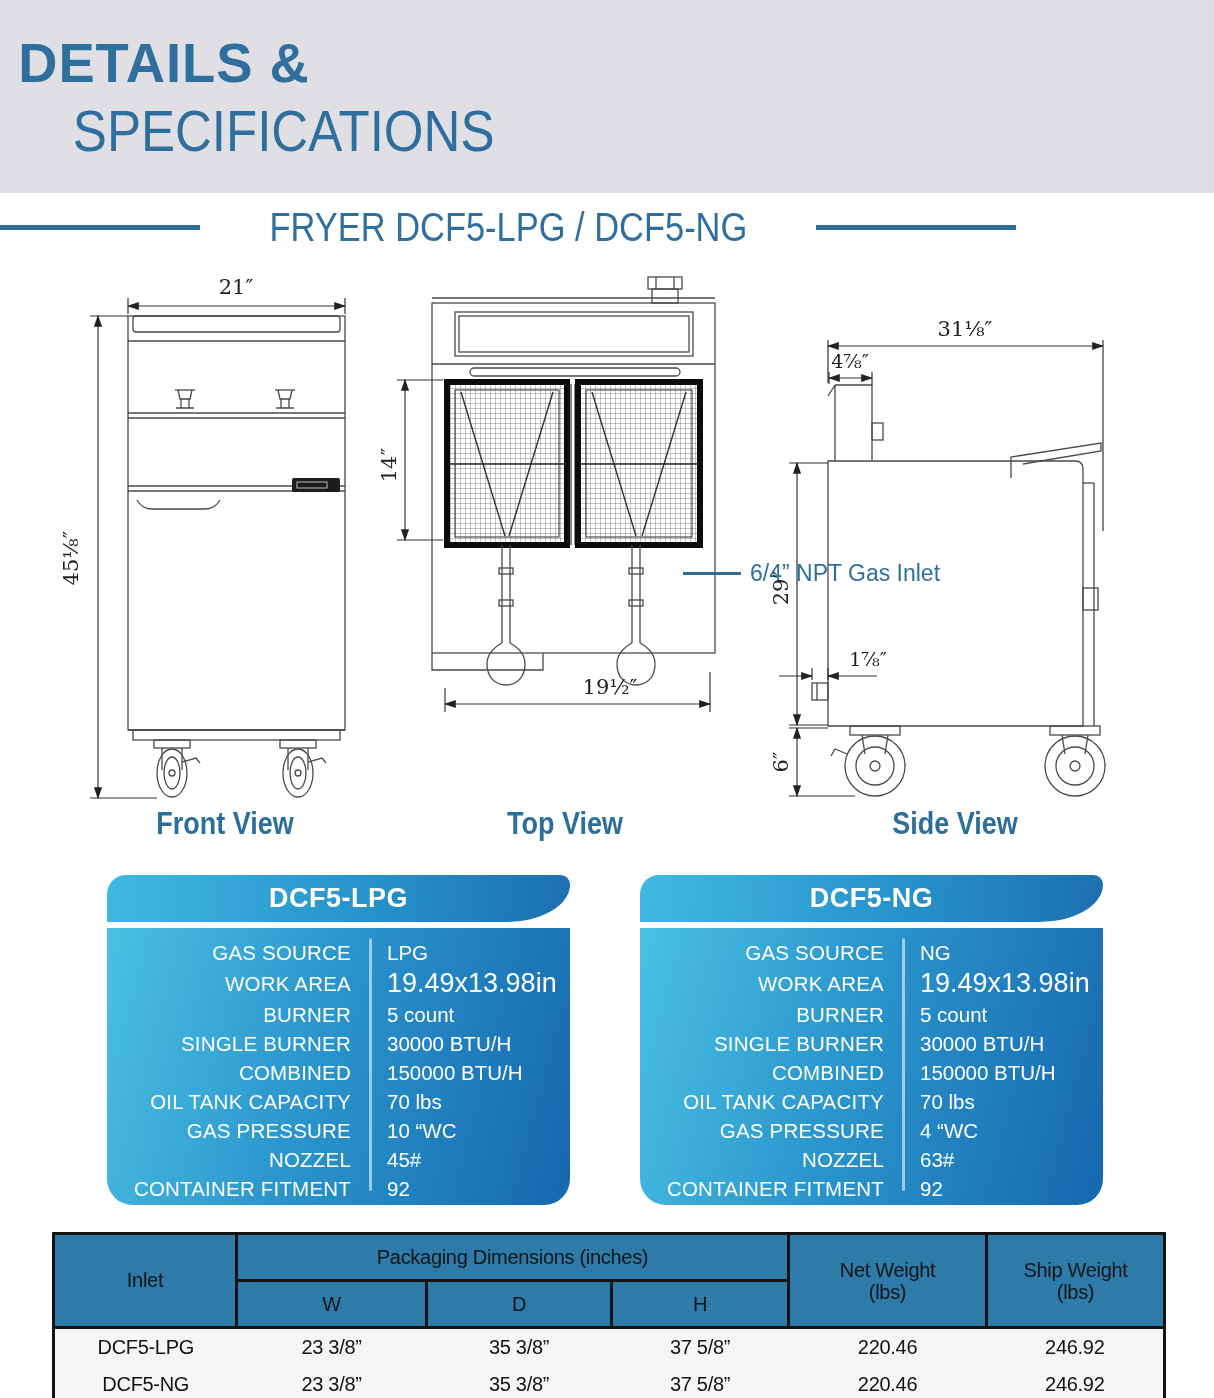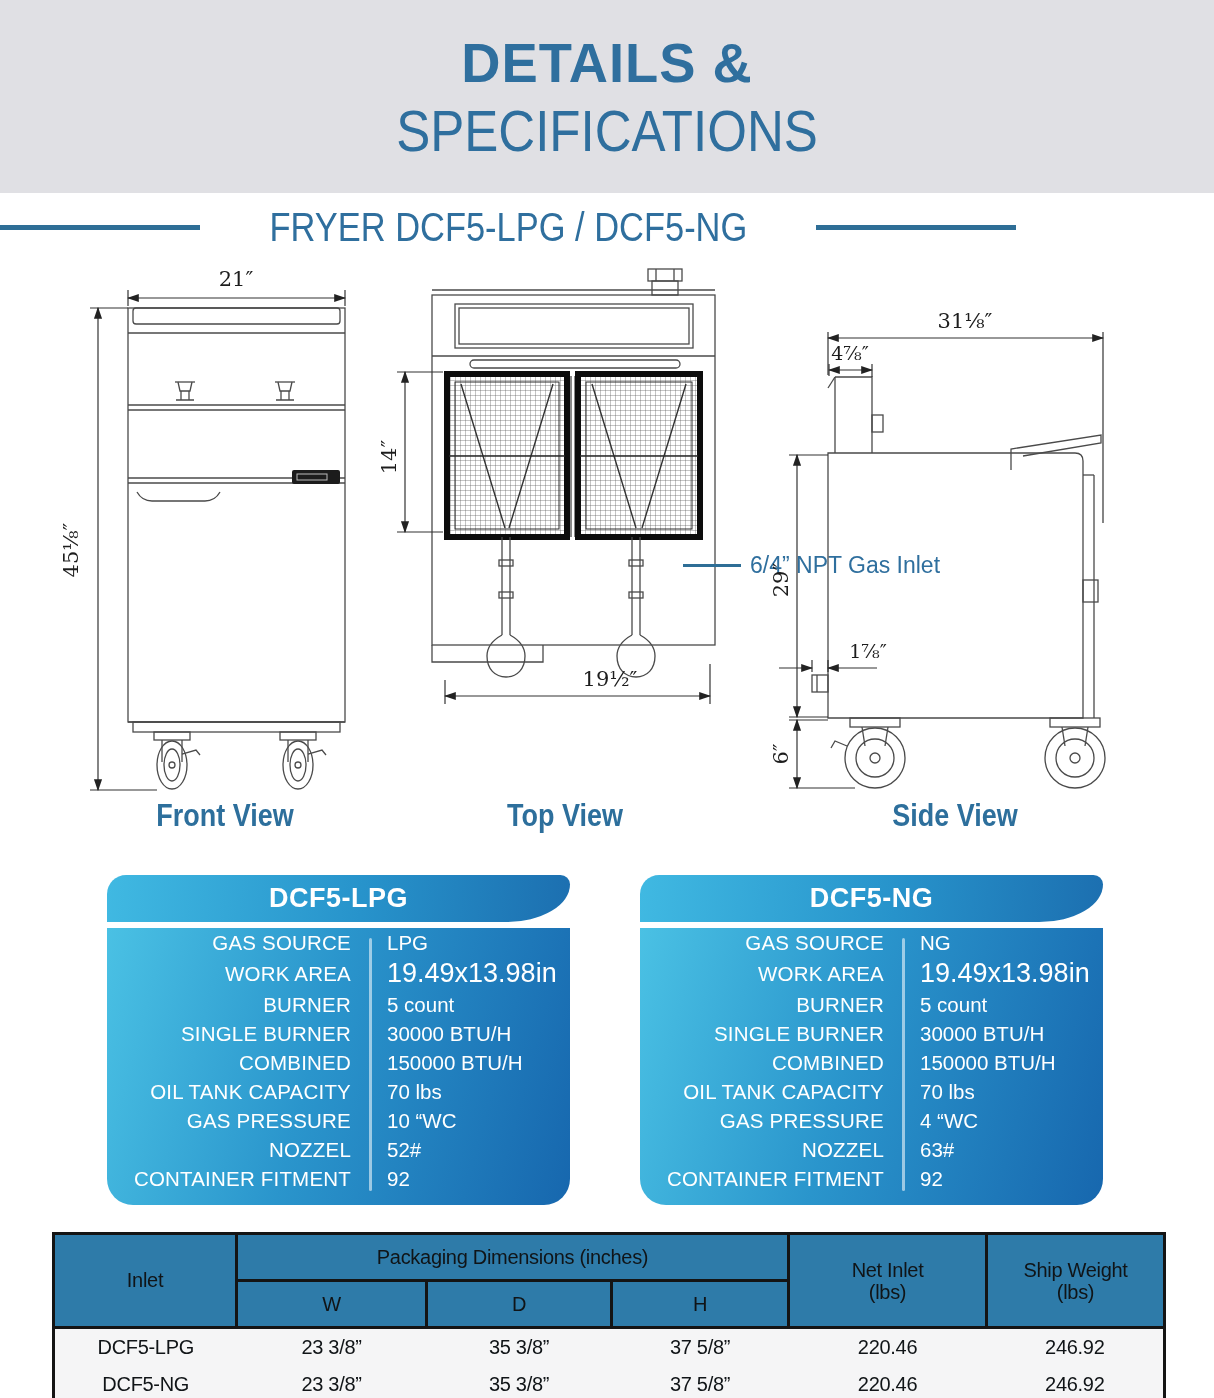--- a/index.html
+++ b/index.html
@@ -1,48 +1,48 @@
 <!DOCTYPE html>
 <html><head>
 <meta charset="utf-8">
 <style>
   html,body{margin:0;padding:0;background:#ffffff;}
   #page{position:relative;width:1214px;height:1398px;background:#ffffff;overflow:hidden;
         font-family:"Liberation Sans",sans-serif;}
 
   
   .header-band{position:absolute;left:0;top:0;width:1214px;height:193px;background:#e0e0e4;
-               text-align:center;color:#2f6f9e;}
+               color:#2f6f9e;}
   .t1{margin-top:30px;font-size:56px;font-weight:700;letter-spacing:1px;transform:scaleX(.97);}
   .t2{margin-top:2px;font-size:58px;font-weight:400;letter-spacing:0;transform:scaleX(.88);}
 
   
   .section-title{position:absolute;top:204px;left:0;width:1016px;display:flex;align-items:center;
                  justify-content:center;gap:24px;color:#2f6f9e;}
   .rule{width:278px;height:5px;background:#2e6e96;}
   .st-text{font-size:41px;font-weight:400;transform:scaleX(.84);white-space:nowrap;}
 
   
-  .drawings{position:absolute;left:0;top:260px;width:1214px;height:585px;}
+  .drawings{position:absolute;left:0;top:268px;width:1214px;height:585px;}
   .dv{position:absolute;}
   .annotation{position:absolute;left:683px;top:292px;display:flex;align-items:center;gap:9px;
               color:#2f6f9e;font-size:23px;white-space:nowrap;}
   .ann-line{width:58px;height:3px;background:#2e6e96;}
   .view-label{position:absolute;top:538px;width:220px;text-align:center;color:#2d6f9c;
               font-size:31px;font-weight:700;transform:scaleX(.87);white-space:nowrap;}
   .vl-front{left:115px;} .vl-top{left:455px;} .vl-side{left:845px;}
   svg text{font-family:"DejaVu Serif",serif;fill:#1d1d1d;}
 
   
   .card{position:absolute;top:875px;width:463px;height:330px;}
   .card-lpg{left:107px;} .card-ng{left:640px;}
   .card-head{height:47px;line-height:47px;text-align:center;color:#fff;font-size:27px;font-weight:700;
              letter-spacing:.5px;background:linear-gradient(95deg,#40b9e2 0%,#2793cb 55%,#1c6fb0 100%);
              border-radius:24px 12px 80px 0 / 24px 12px 47px 0;}
-  .card-body{position:relative;margin-top:6px;height:277px;box-sizing:border-box;
+  .card-body{position:relative;margin-top:6px;height:277px;box-sizing:border-box;padding-top:10px;
              color:#fff;background:linear-gradient(105deg,#4ac1e4 0%,#2a95cc 45%,#1767ae 100%);
              border-radius:0 0 26px 26px;}
   .card-div{position:absolute;left:262px;top:10px;bottom:14px;width:3px;
             background:rgba(255,255,255,.55);border-radius:2px;}
   .crow{display:grid;grid-template-columns:244px 1fr;column-gap:36px;align-items:center;
         height:29px;font-size:20.5px;}
   .crow .lbl{text-align:right;letter-spacing:.2px;}
   .crow.big{height:33px;} .crow.big .val{font-size:27px;}
 
   
@@ -309,21 +309,21 @@
       <div class="crow">
           <span class="lbl">OIL TANK CAPACITY</span>
           <span class="val">70 lbs</span>
         </div>
       <div class="crow">
           <span class="lbl">GAS PRESSURE</span>
           <span class="val">10 “WC</span>
         </div>
       <div class="crow">
           <span class="lbl">NOZZEL</span>
-          <span class="val">52#</span>
+          <span class="val">45#</span>
         </div>
       <div class="crow">
           <span class="lbl">CONTAINER FITMENT</span>
           <span class="val">92</span>
         </div>
     </div>
   </div>
 
   <div class="card card-ng">
     <div class="card-head">
@@ -377,21 +377,21 @@
         <col style="width:185px">
       <col style="width:177px">
         <col style="width:198px">
         <col style="width:178px">
     </colgroup>
     <thead>
       <tr>
         <th rowspan="2">Inlet</th>
         <th colspan="3">Packaging Dimensions (inches)</th>
         <th rowspan="2">
-          <div class="th2"><span>Net Inlet</span><br>
+          <div class="th2"><span>Net Weight</span><br>
           <span>(lbs)</span></div>
         </th>
         <th rowspan="2">
           <div class="th2"><span>Ship Weight</span><br>
           <span>(lbs)</span></div>
         </th>
       </tr>
       <tr>
         <th>W</th>
         <th>D</th>

